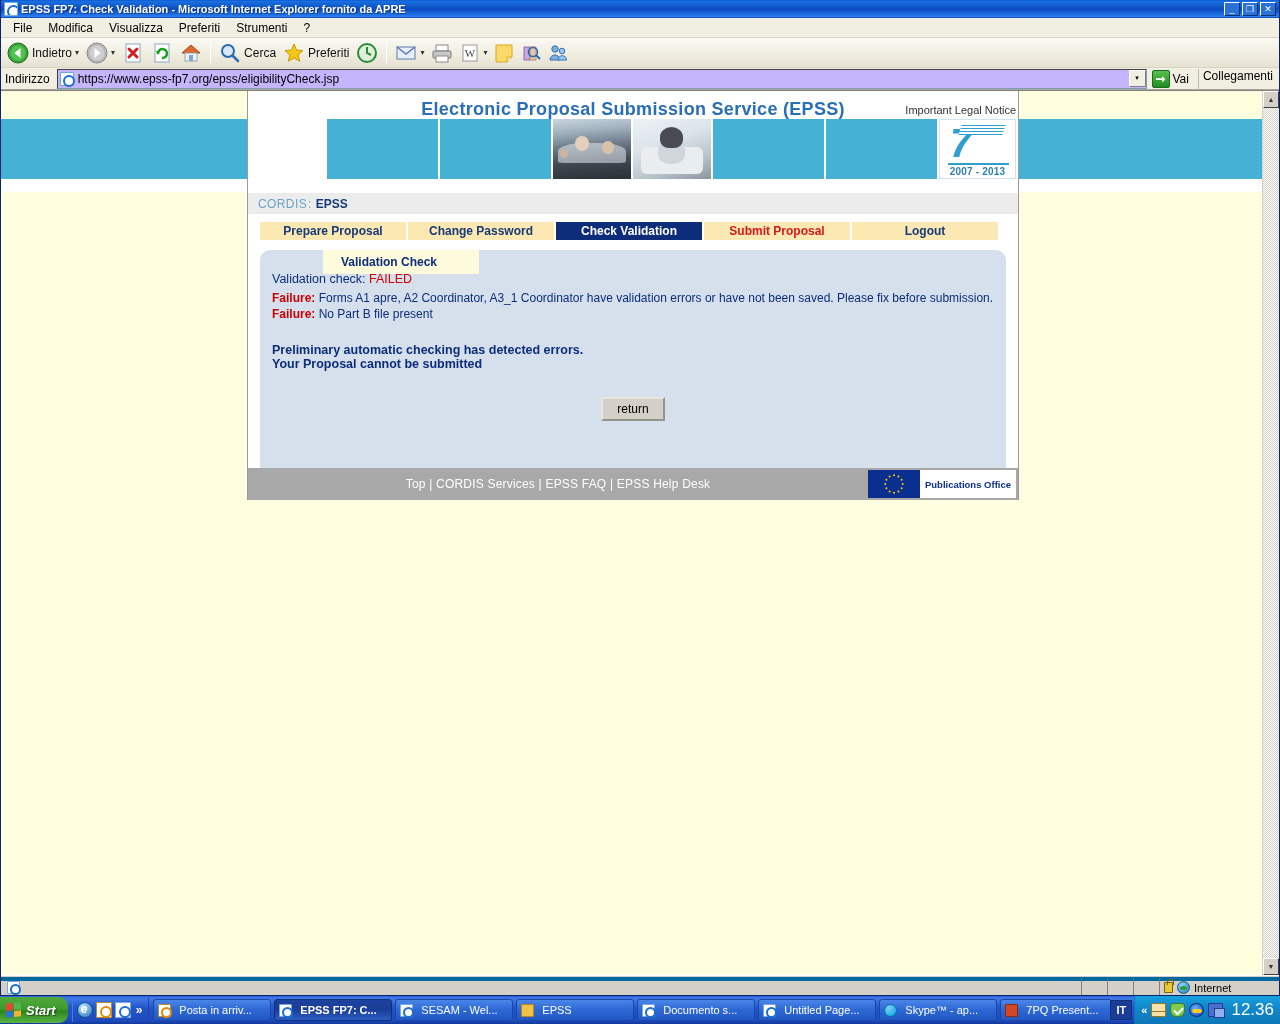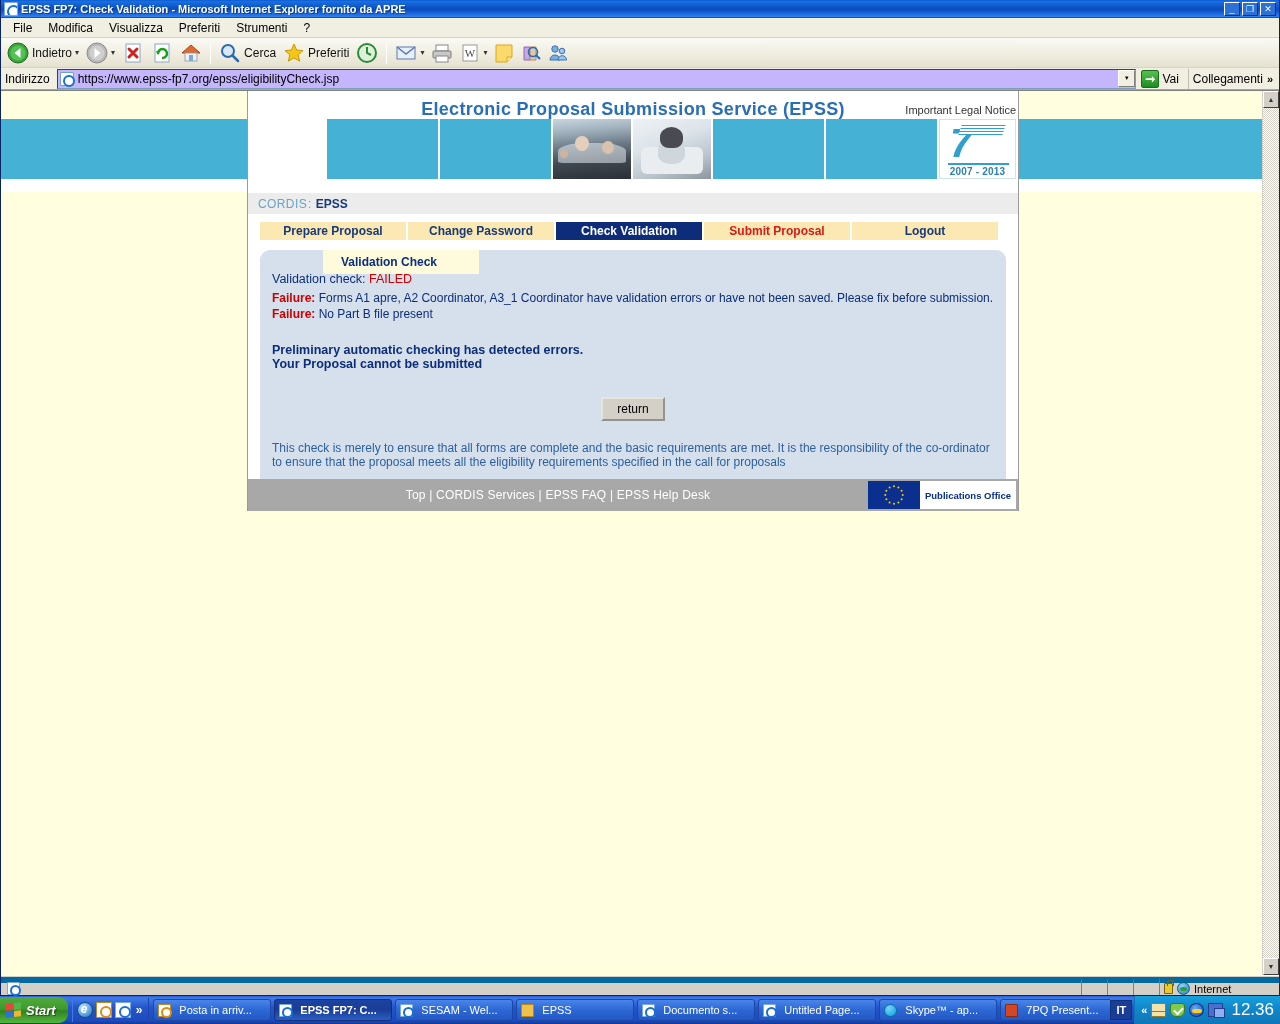--- a/index.html
+++ b/index.html
@@ -85,21 +85,21 @@
     position:absolute; right:0; top:0; width: 17px; height: 17px;
     background: #f1efe2; border: 1px solid #fff; border-right-color:#808080; border-bottom-color:#808080;
     display:flex; align-items:center; justify-content:center; font-size:7px;
   }
   .go-btn { display:flex; align-items:center; gap:3px; padding: 0 6px 0 2px; font-size:12px; }
   .go-arrow {
     width:18px;height:18px;background:linear-gradient(to bottom,#57c14f,#1f8b23);
     border:1px solid #1a6b1c; border-radius:2px; color:#fff; font-size:12px;
     display:flex;align-items:center;justify-content:center; font-weight:bold;
   }
-  .links-area { display:flex;align-items:center;gap:4px;padding:0 4px;border-left:1px solid #c0bcae;height:20px;}
+  .links-area { display:flex;align-items:center;gap:4px;padding:0 4px;border-left:1px solid #c0bcae;height:20px;flex-direction:column;}
 
   
   #viewport {
     flex: 1; position: relative; overflow: hidden;
     background: #ffffdf;
     border-top: 1px solid #808080;
   }
   .vscroll {
     position: absolute; right: 0; top: 0; width: 17px; bottom: 0;
     background: repeating-conic-gradient(#fff 0% 25%, #d4d0c8 0% 50%) 0 0/2px 2px;
@@ -220,21 +220,21 @@
   .pub-label {
     width: 96px; height:28px; background:#fff; color:#0a2f8f;
     font-size: 9.5px; font-weight:bold; display:flex;align-items:center;justify-content:center;
   }
 
   
   .statusbar {
     height: 20px; flex: none; background:#d4d0c8; display:flex; align-items:center;
     border-top: 1px solid #fff; font-size:11px; gap:0;
   }
-  .sb-cell { height:18px; border-left:1px solid #808080; border-top:6px solid #0369a1;
+  .sb-cell { height:18px; border-left:1px solid #808080; border-top:4px solid #0369a1;
     display:flex;align-items:center;padding:0 4px; }
   .sb-main { flex:1; border-left:none; }
   .sb-sm { width: 26px; }
   .sb-zone { width: 120px; gap:4px; }
   .lock-icon { width:9px;height:11px;background:#e8c832;border:1px solid #7a6410;border-radius:1px 1px 0 0;position:relative;}
   .lock-icon::before{content:"";position:absolute;left:2px;top:-4px;width:5px;height:5px;border:1.5px solid #7a6410;border-bottom:none;border-radius:3px 3px 0 0;}
   .globe-icon{width:13px;height:13px;border-radius:50%;background:radial-gradient(circle at 35% 30%,#8fd4f5,#1e7fc0);border:1px solid #15598a;position:relative;}
   .globe-icon::after{content:"";position:absolute;left:2px;top:4px;width:7px;height:4px;background:#2f9a3a;border-radius:50%;}
   .sb-pageicon{width:13px;height:13px;background:#fff;border:1px solid #7aa8e0;border-radius:1px;position:relative;margin-left:2px;}
   .sb-pageicon::after{content:"";position:absolute;left:2px;top:2px;width:7px;height:7px;border-radius:50%;border:2px solid #1a6fd0;}
@@ -520,21 +520,20 @@
 
           <div class="summary">
             <div>Preliminary automatic checking has detected errors.</div>
             <div>Your Proposal cannot be submitted</div>
           </div>
 
           <div class="btn-row">
             <button class="return-btn">return</button>
           </div>
 
-          <div class="disclaimer">This check is merely to ensure that all forms are complete and the basic requirements are met. It is the responsibility of the co-ordinator to ensure that the proposal meets all the eligibility requirements specified in the call for proposals</div>
         </div>
       </div>
 
       <div class="site-footer">
         <div class="footer-links">Top | CORDIS Services | EPSS FAQ | EPSS Help Desk</div>
         <div class="pub-office">
           <span class="eu-flag">
             <svg class="stars" viewBox="0 0 24 24">
               <g fill="#ffcc00">
                 <circle cx="12" cy="2.5" r="1.1"></circle>

